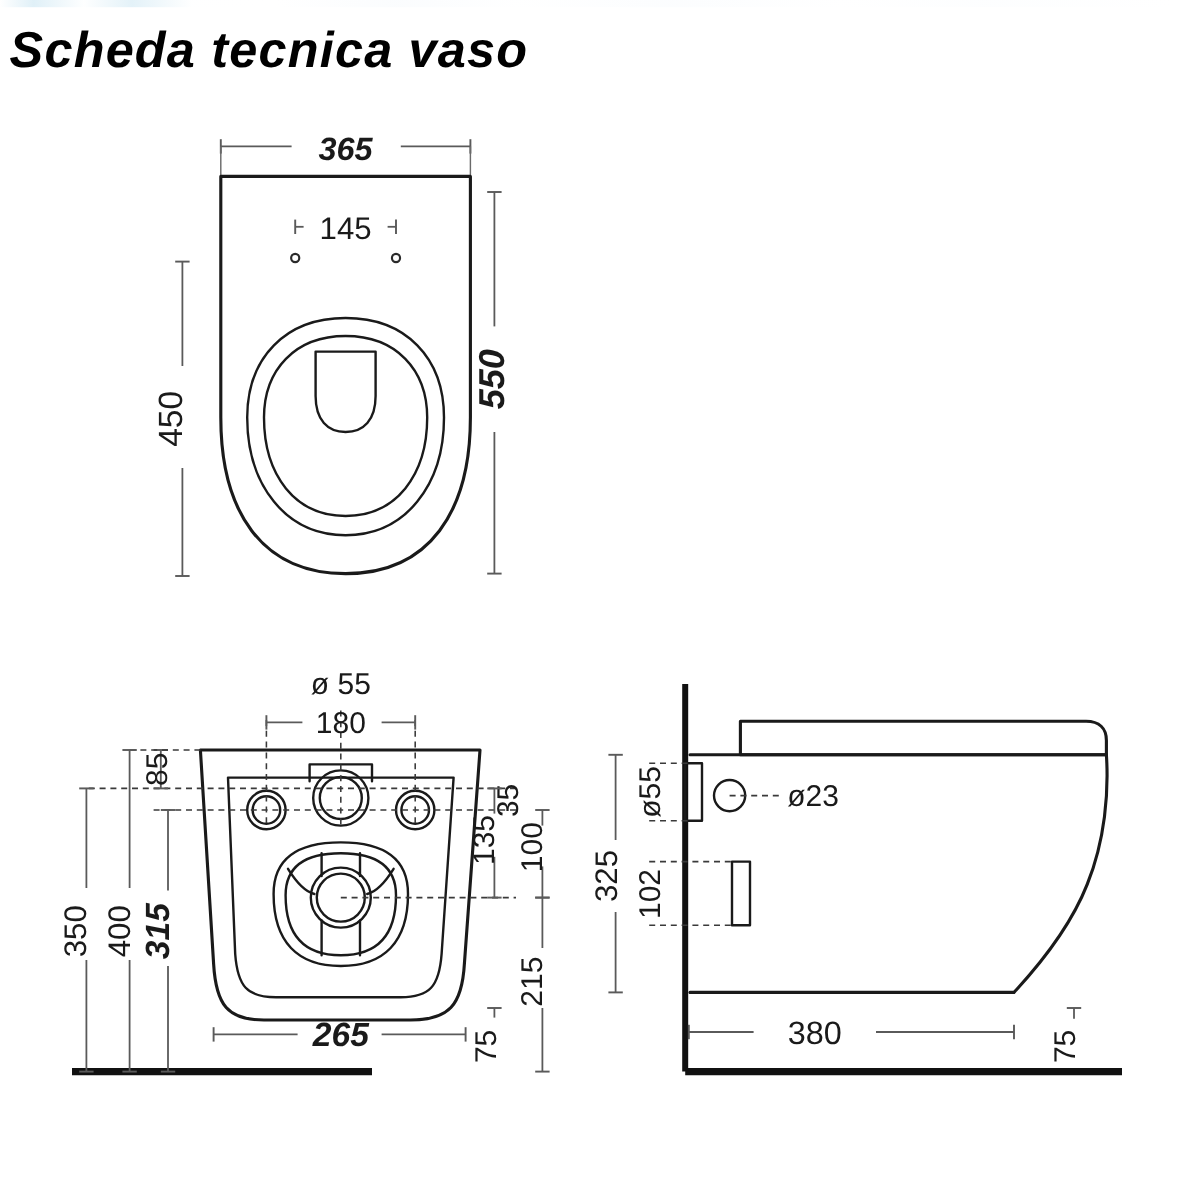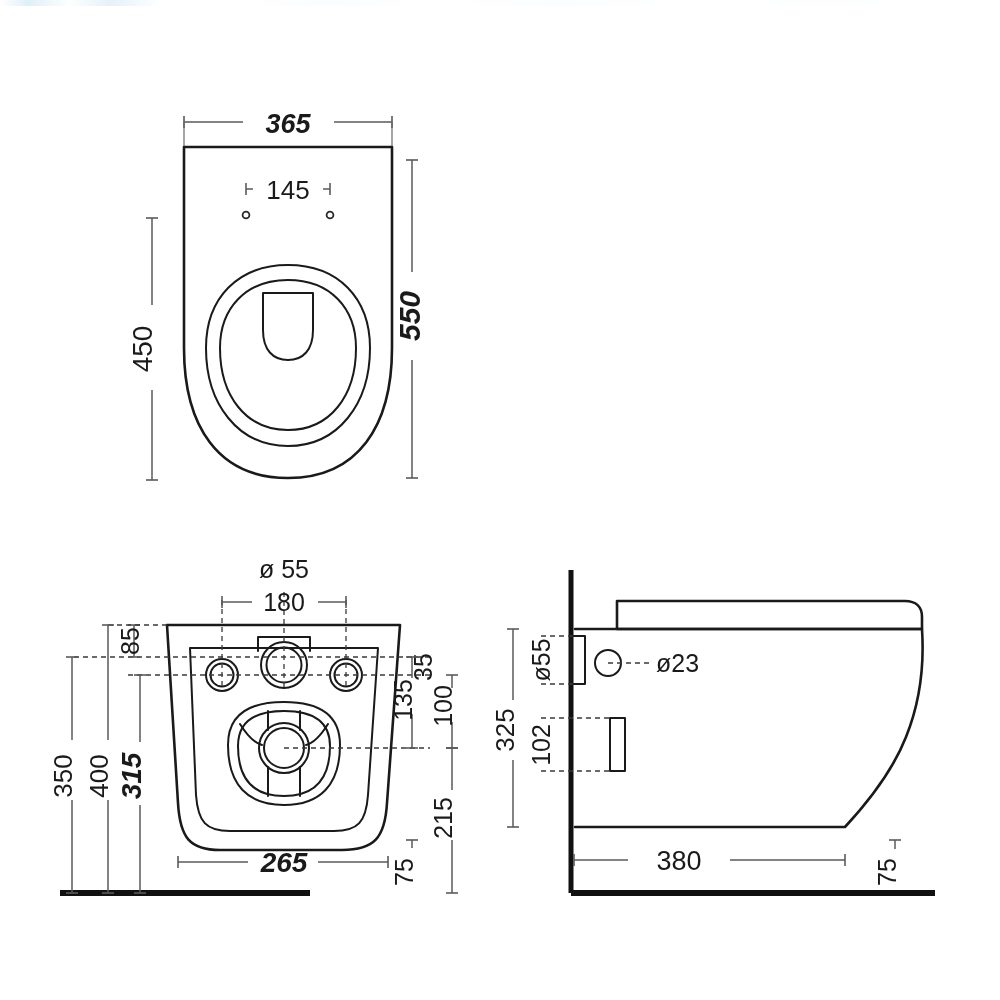--- a/index.html
+++ b/index.html
@@ -62,20 +62,21 @@
     fill: #1a1a1a;
   }
 </style>
 </head>
 <body>
 
 <div id="sheet">
 
   <div class="top-artifact"></div>
 
+  <div id="title">Scheda tecnica vaso</div>
 
   <svg class="drawing" viewBox="0 0 1000 1000" xmlns="http://www.w3.org/2000/svg">
 
     <defs>
       <style>
         .obj   { fill:none; stroke:#1a1a1a; stroke-width:2.6; stroke-linejoin:round; stroke-linecap:round; }
         .obj-t { fill:none; stroke:#1a1a1a; stroke-width:2.0; stroke-linejoin:round; stroke-linecap:round; }
         .obj-h { fill:none; stroke:#2a2a2a; stroke-width:1.8; }
         .dimline  { fill:none; stroke:#5a5a5a; stroke-width:1.5; }
         .extline  { fill:none; stroke:#6a6a6a; stroke-width:1.2; }

